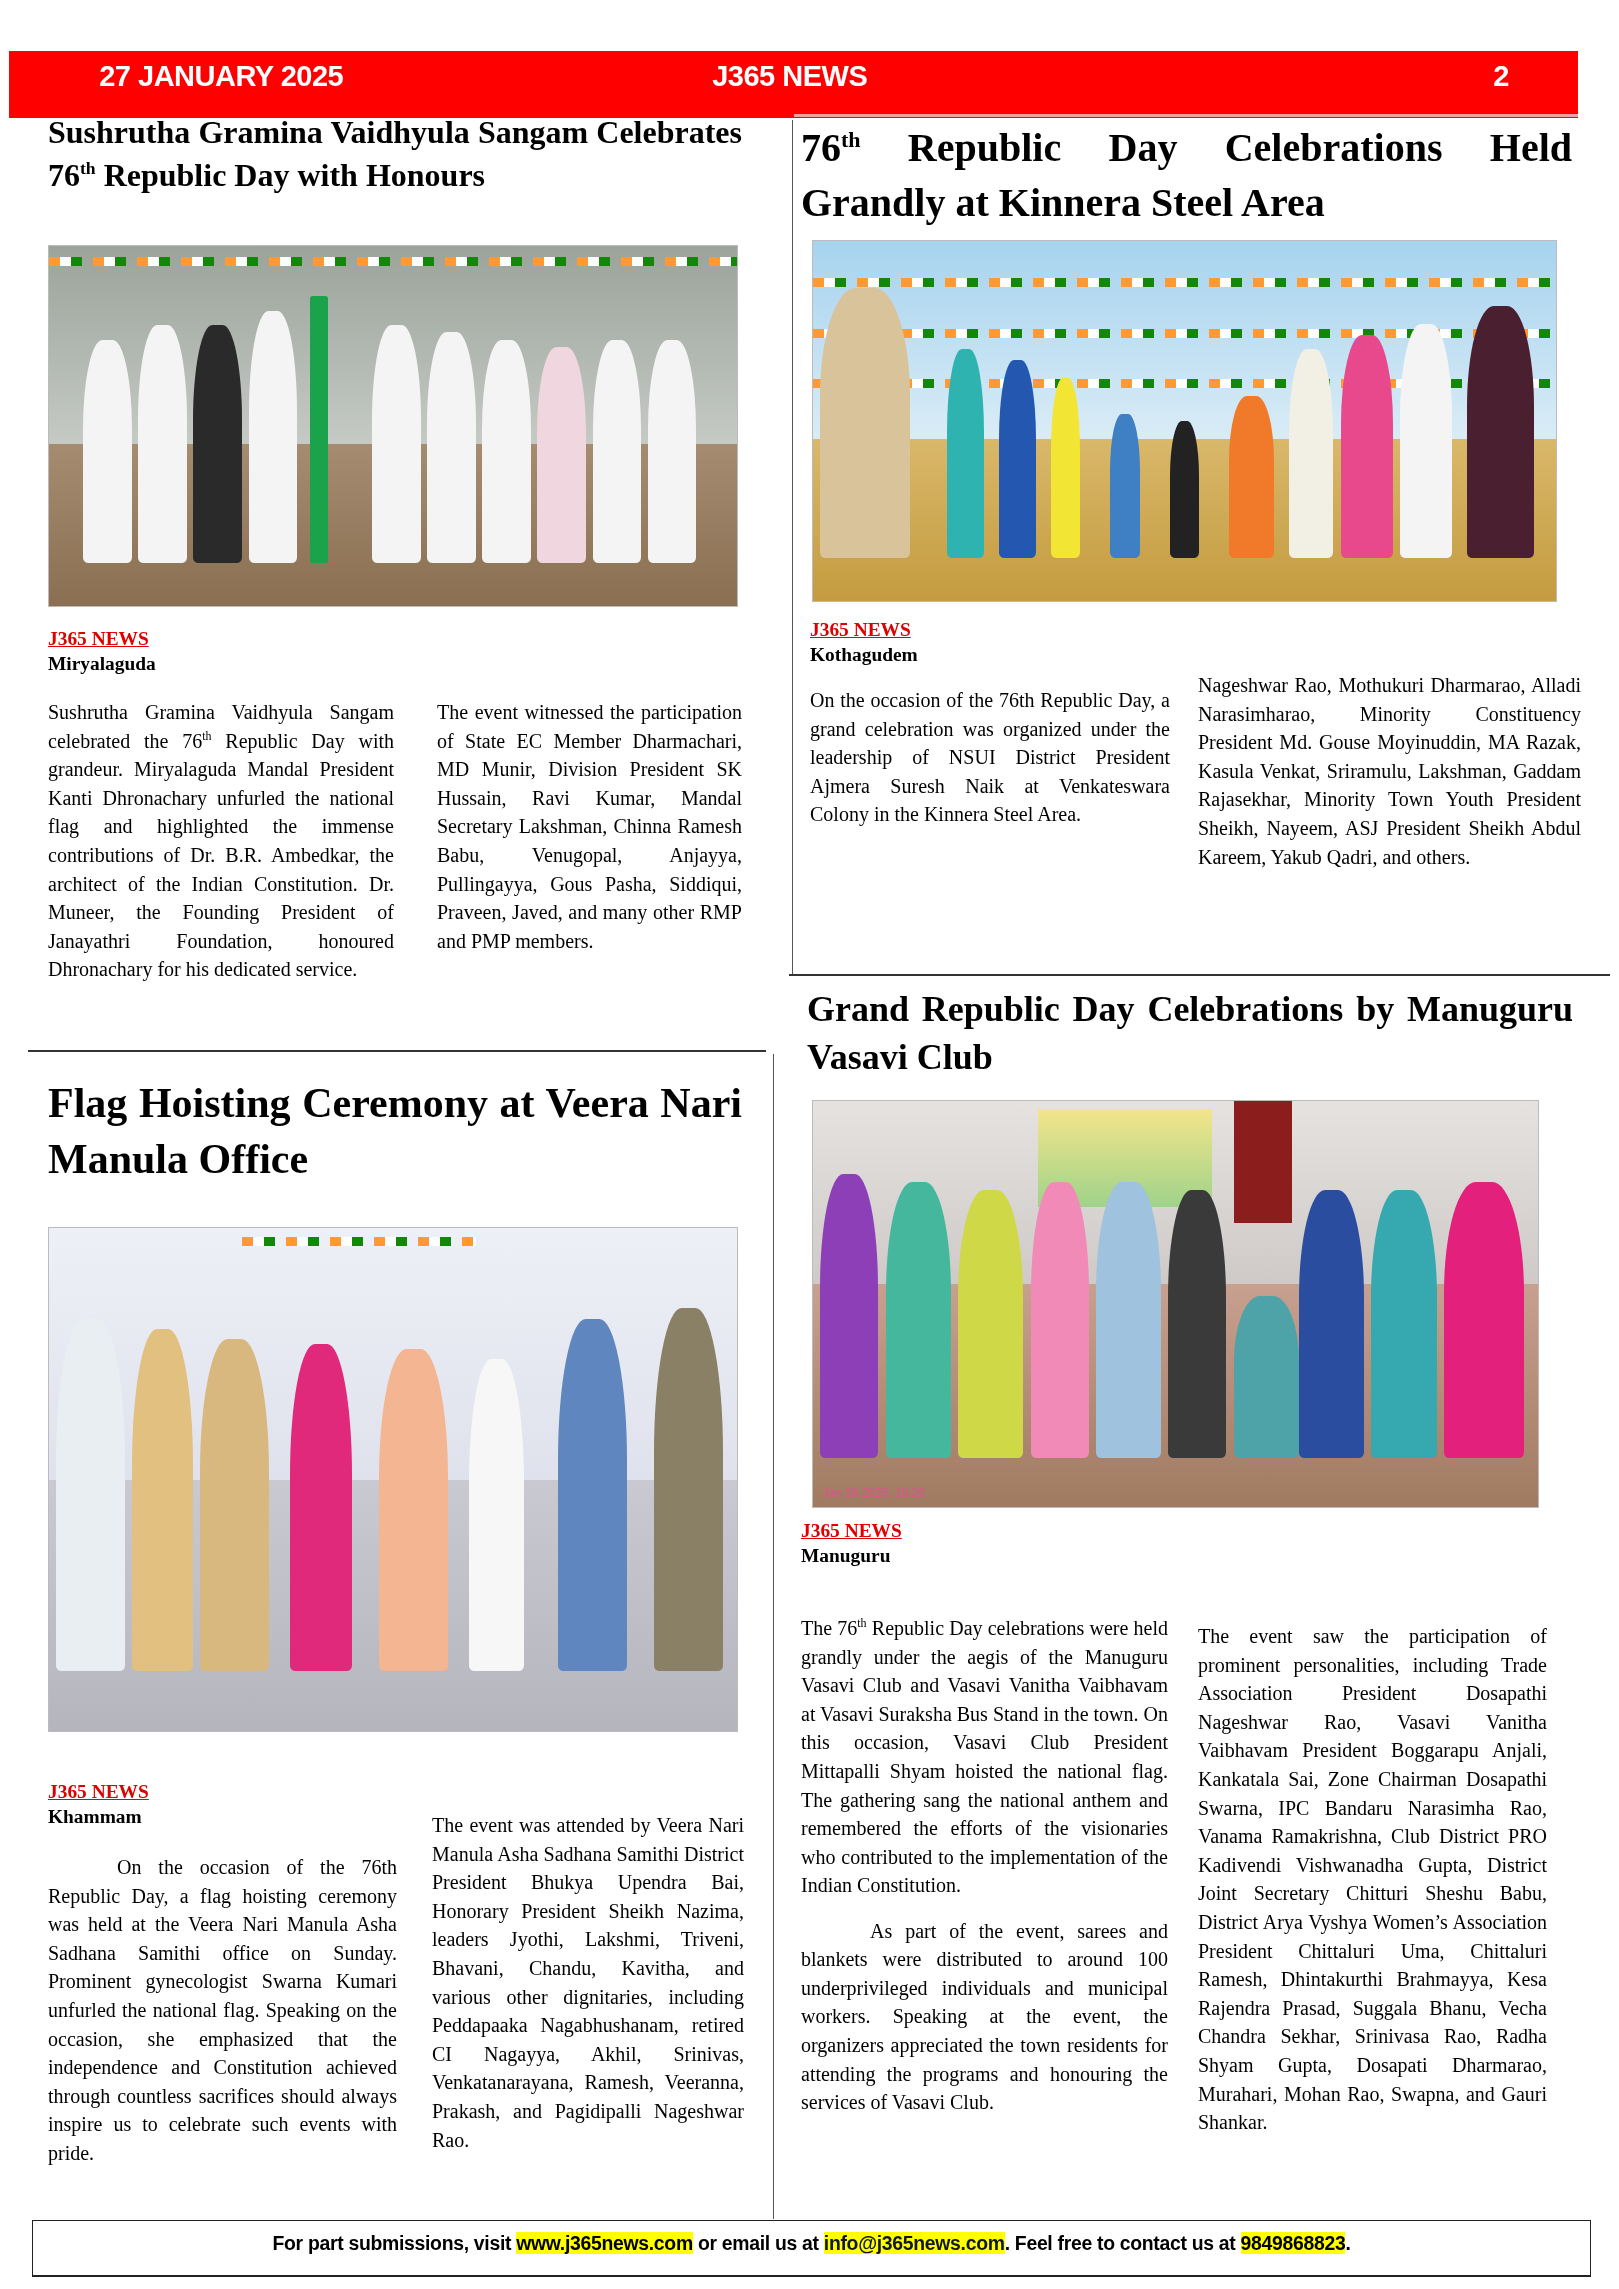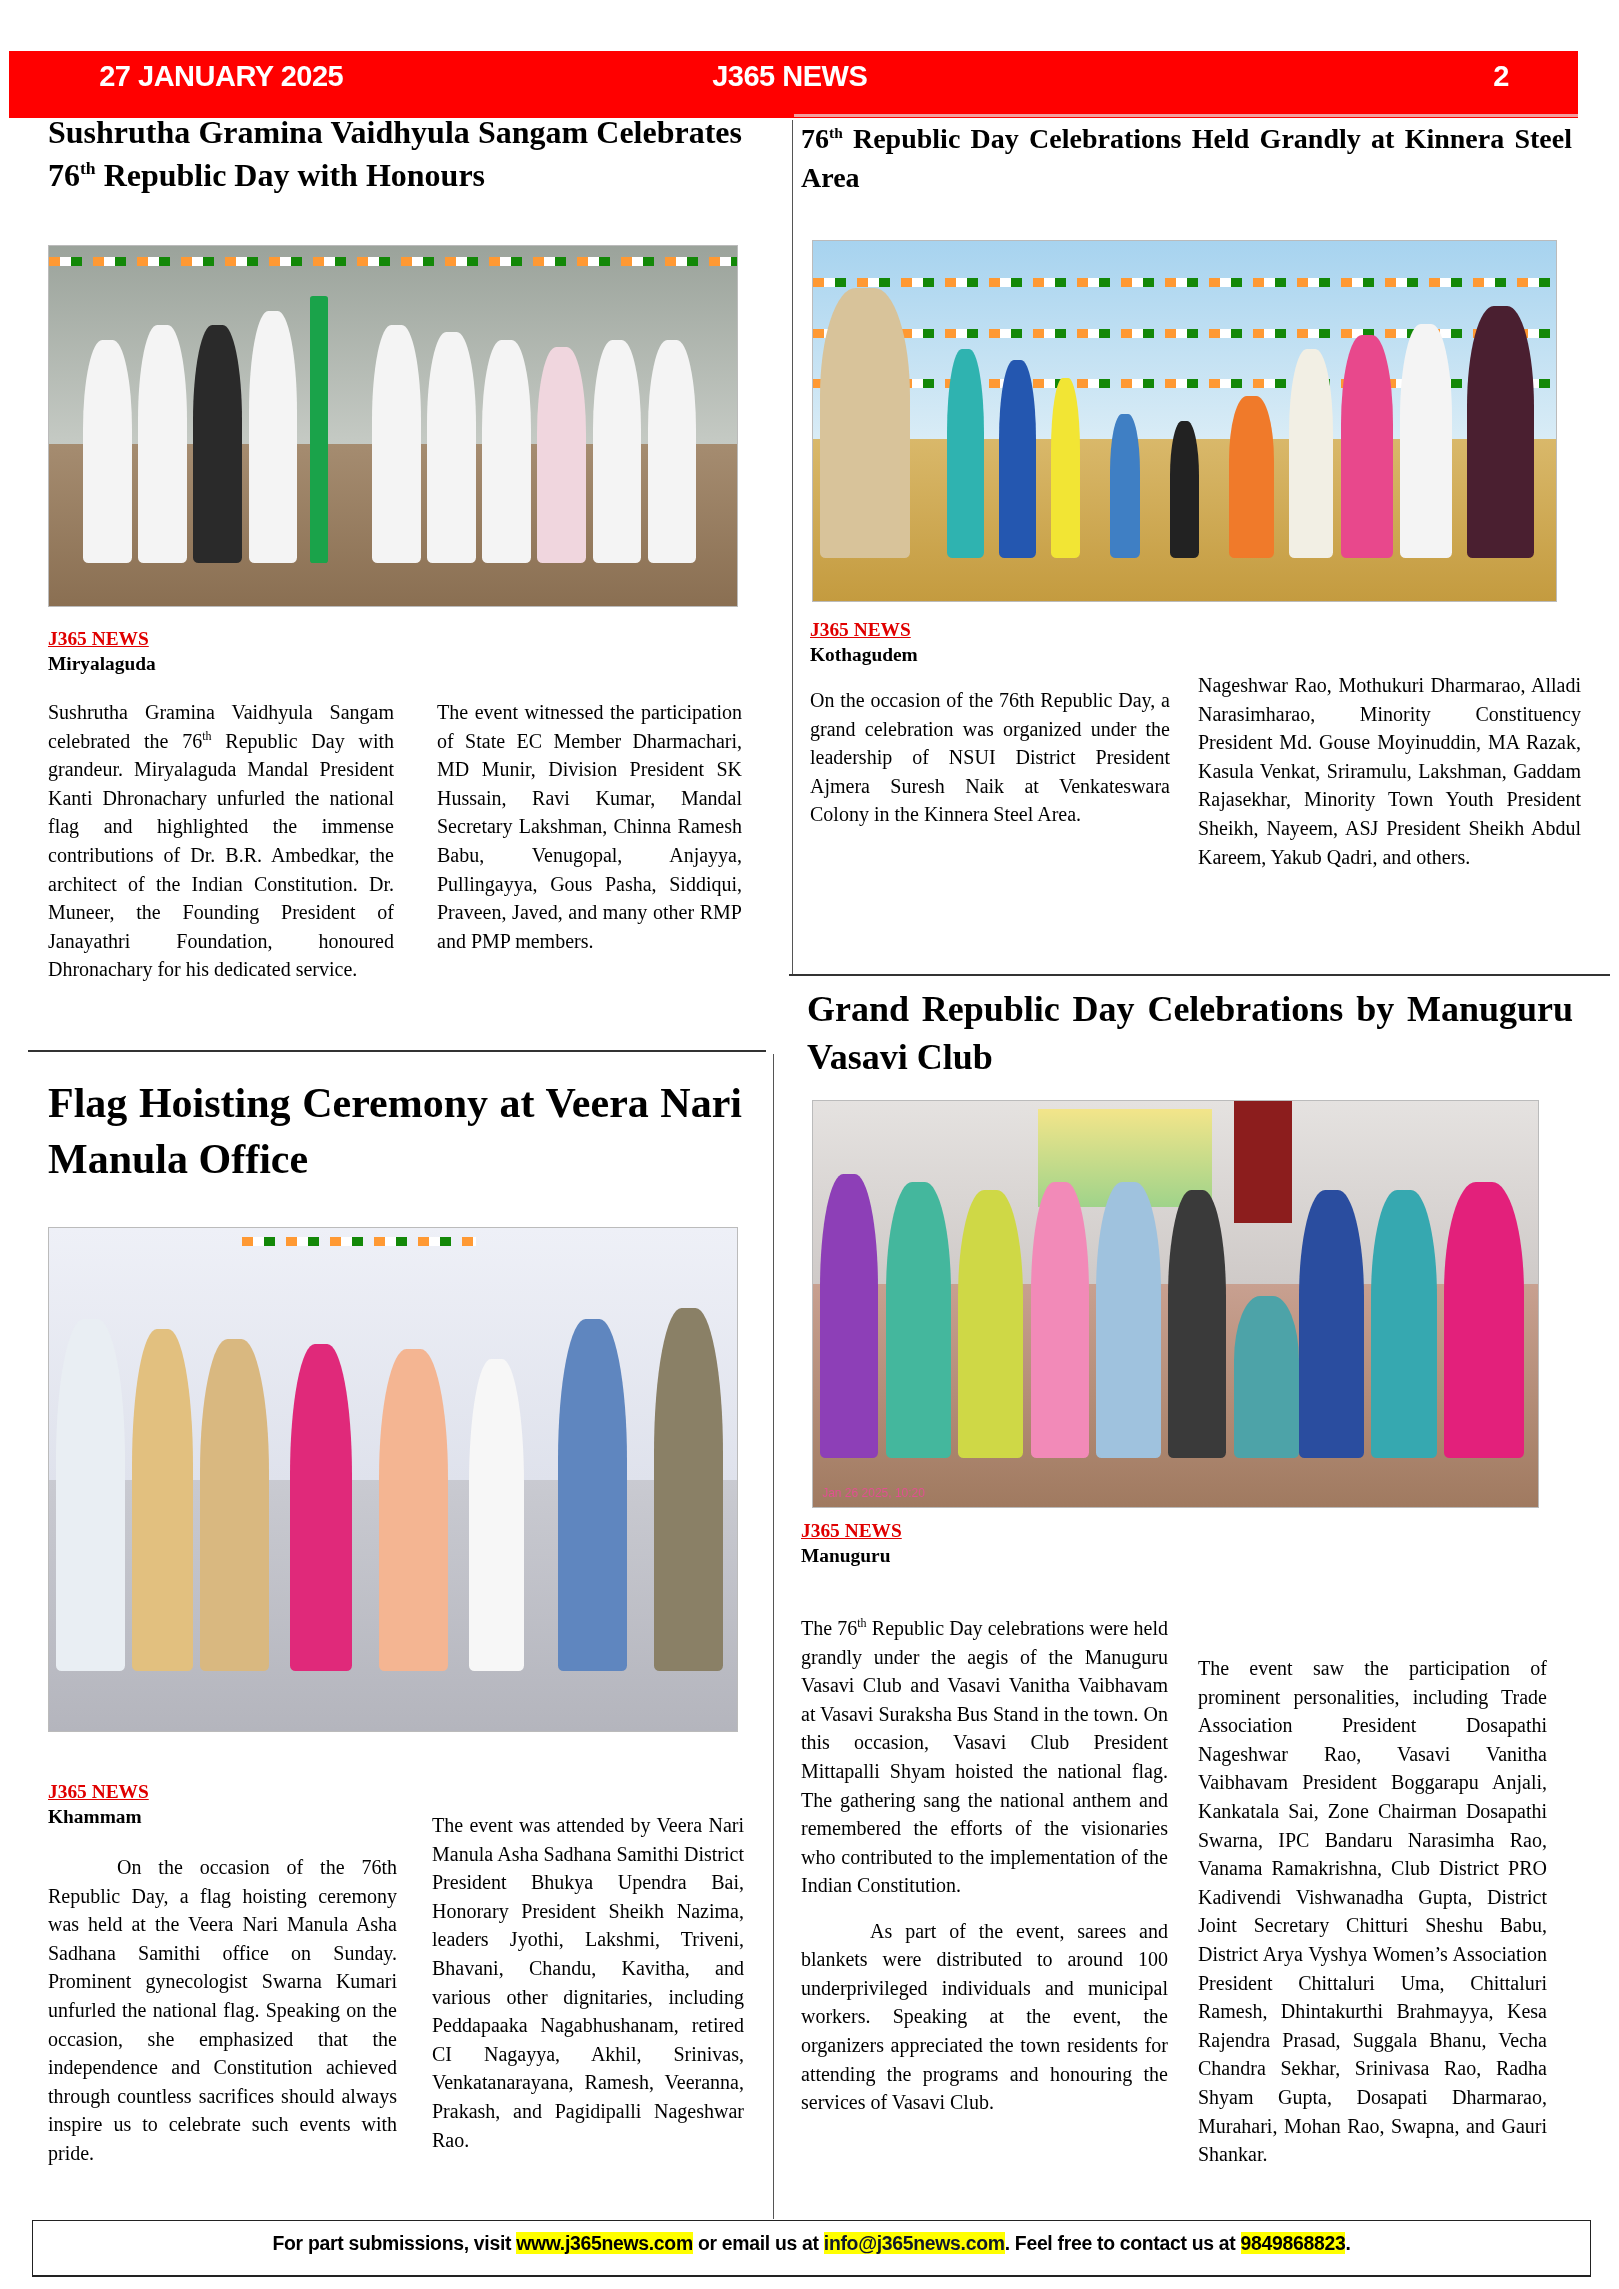--- a/index.html
+++ b/index.html
@@ -15,21 +15,21 @@
   .hdr-page { left: 1484px; }
   .header-underline { position: absolute; left: 794px; top: 114px; width: 784px; height: 2.8px; background:#f2a0a0; }
 
   .vrule { position: absolute; width: 1.4px; background: #555; }
   .hrule { position: absolute; height: 1.8px; background: #333; }
 
   .headline { position: absolute; font-family: "Liberation Serif", serif; font-weight: bold;
               text-align: justify; text-align-last: left; line-height: 1.33; margin: 0; }
   .headline sup { font-size: 0.55em; }
   .h1 { left: 48px; top: 111px; width: 694px; font-size: 32px; }
-  .h2 { left: 801px; top: 120px; width: 771px; font-size: 28px; line-height: 1.38; }
+  .h2 { left: 801px; top: 120px; width: 771px; font-size: 40px; line-height: 1.38; }
   .h3 { left: 48px; top: 1075px; width: 694px; font-size: 42px; line-height: 1.34; }
   .h4 { left: 807px; top: 986px; width: 766px; font-size: 36px; line-height: 1.32; }
 
   .photo { position: absolute; overflow: hidden; border: 0.9px solid #bbb; }
   .photo .sky { position:absolute; left:0; right:0; top:0; }
   .photo .ground { position:absolute; left:0; right:0; bottom:0; }
   .photo .person { position:absolute; bottom: 12%; border-radius: 40% 40% 5.5px 5.5px; }
   .photo .flagstrip { position:absolute; height:9.2px; left:0; right:0;
       background: repeating-linear-gradient(90deg,#ff9933 0 11px,#fff 11px 22px,#138808 22px 33px,transparent 33px 44px); }
 
@@ -59,21 +59,21 @@
   .col p { margin: 0 0 14.8px 0; }
   .col p.indent { text-indent: 69px; }
   .col sup { font-size: 0.6em; }
   .c1a { left: 48px; top: 698px; width: 346px; }
   .c1b { left: 437px; top: 698px; width: 305px; }
   .c2a { left: 810px; top: 686px; width: 360px; }
   .c2b { left: 1198px; top: 671px; width: 383px; }
   .c3a { left: 48px; top: 1853px; width: 349px; }
   .c3b { left: 432px; top: 1811px; width: 312px; }
   .c4a { left: 801px; top: 1614px; width: 367px; }
-  .c4b { left: 1198px; top: 1622px; width: 349px; margin-top: 32px; }
+  .c4b { left: 1198px; top: 1622px; width: 349px; }
 
   .footer-box { position: absolute; left: 32px; top: 2220px; width: 1557px; height: 54px;
                 border: 1.8px solid #222; border-bottom-width: 2.8px; }
   .footer-text { position: absolute; left: 0; right: 0; top: 11px; text-align: center;
                  font-family: "Liberation Sans", sans-serif; font-weight: bold; font-size: 19.4px; letter-spacing: -0.3px; }
   .hl { background: #ffff00; }
 </style>
 </head>
 <body>
 

